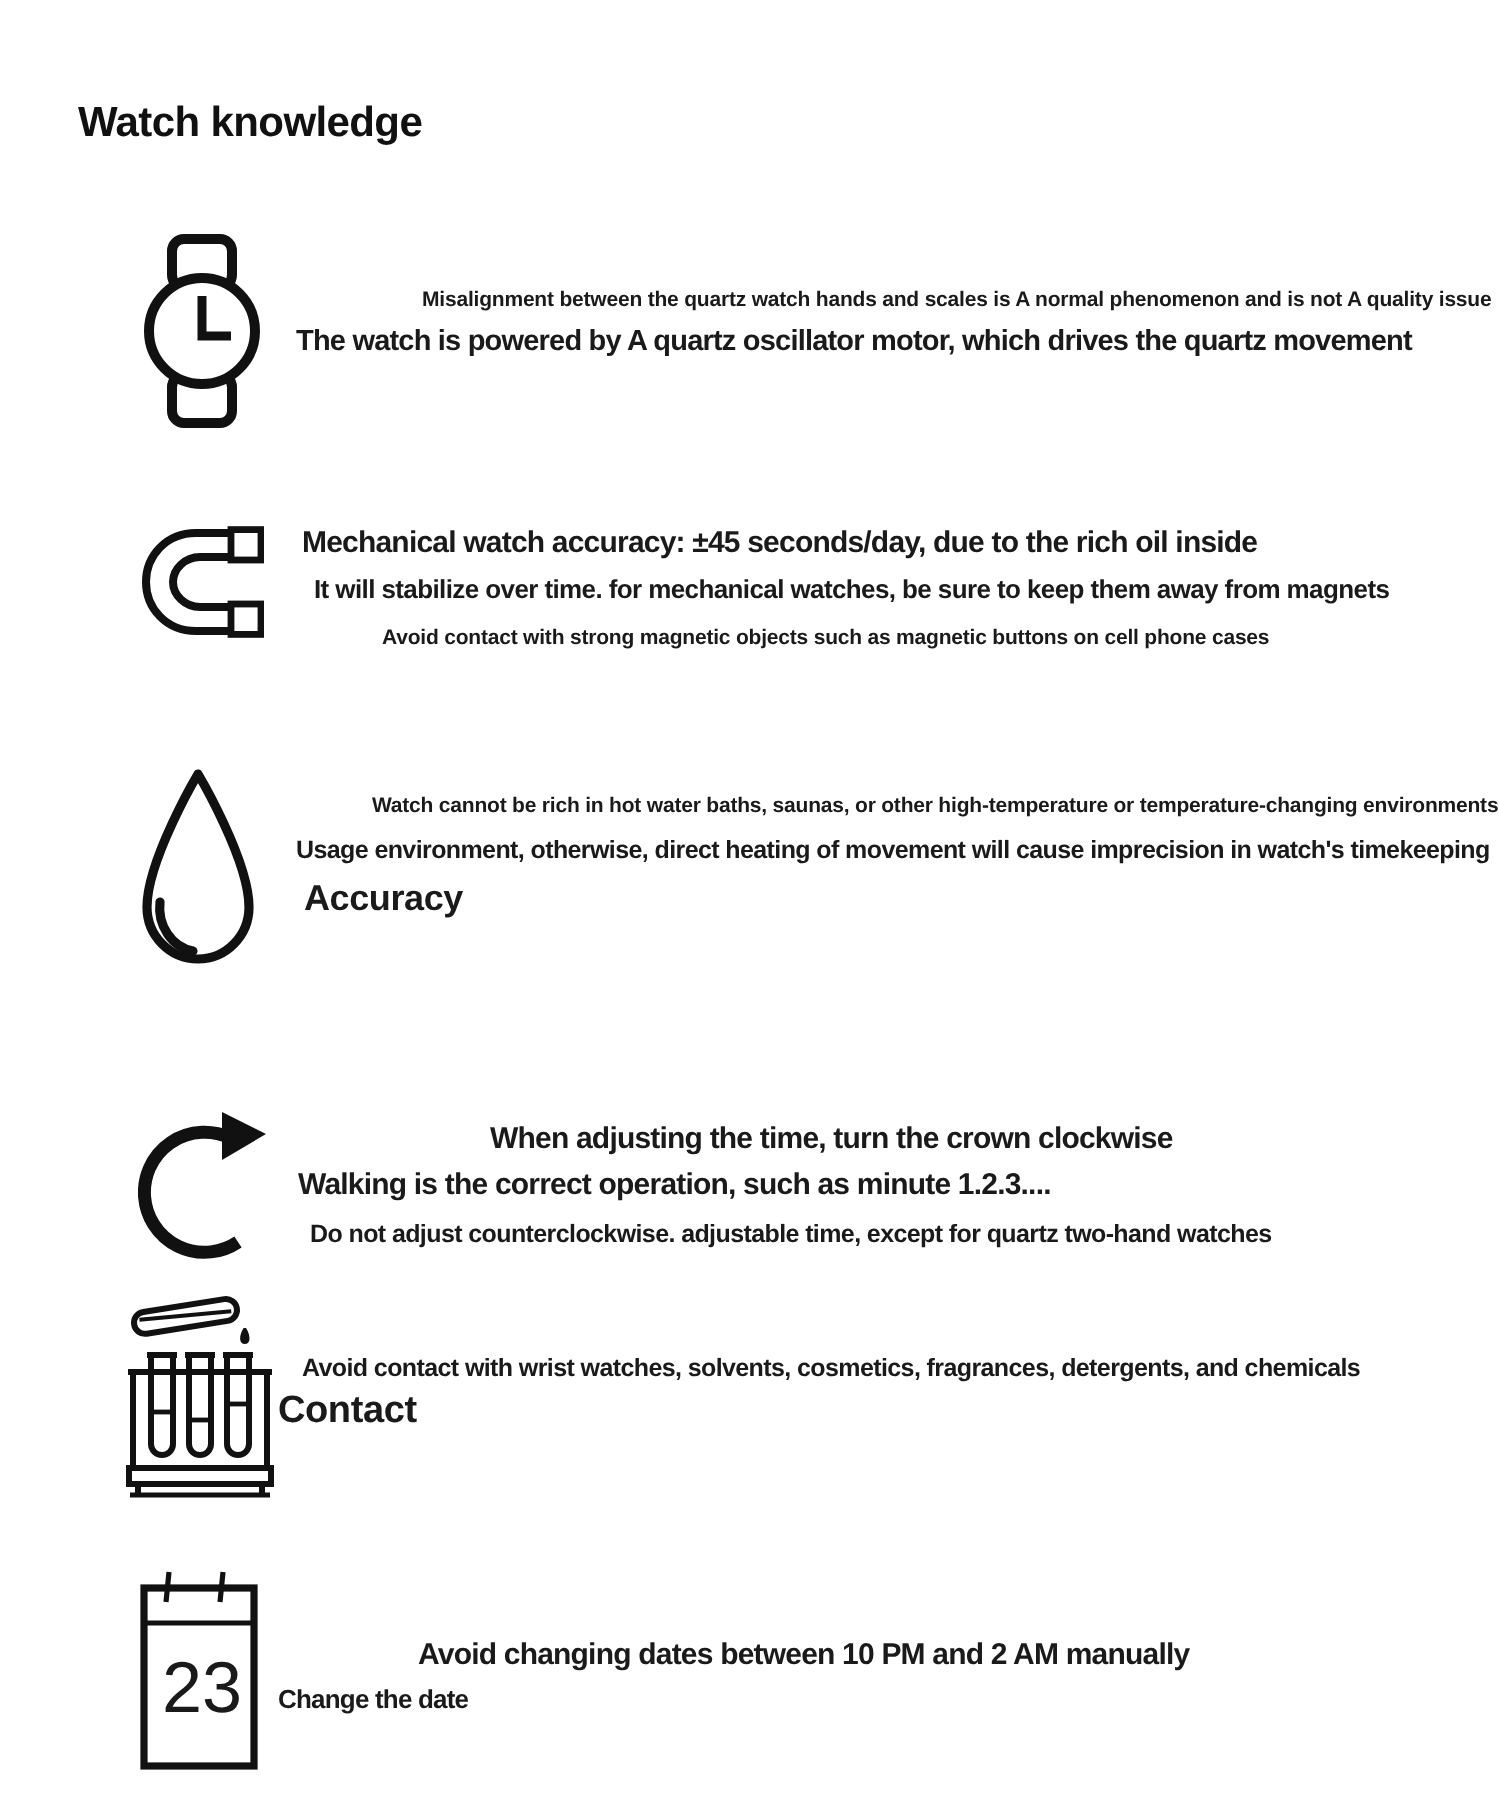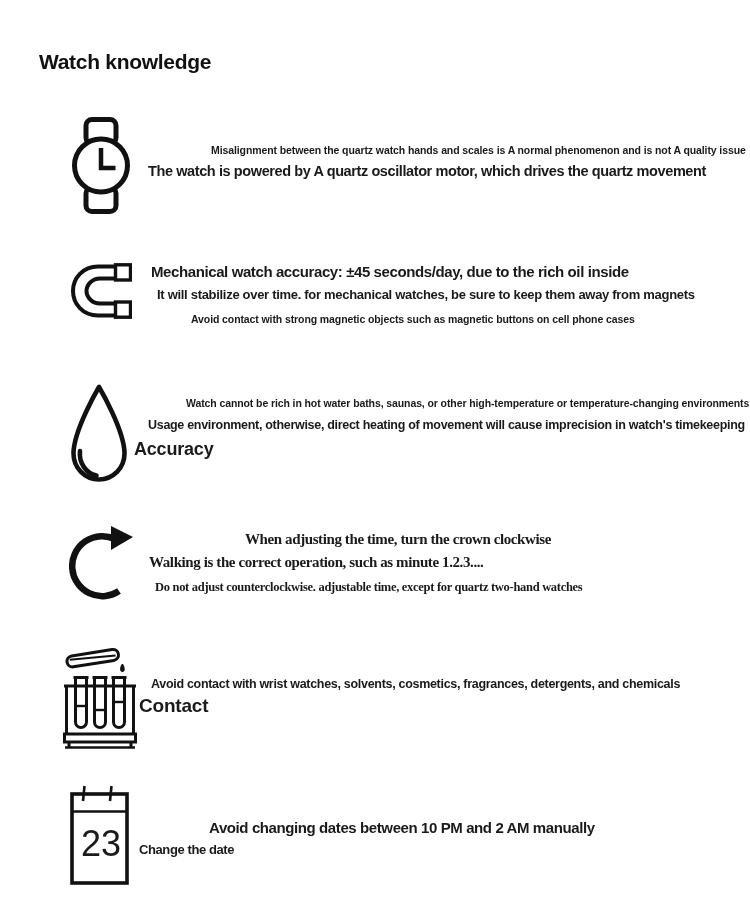--- a/index.html
+++ b/index.html
@@ -23,33 +23,33 @@
   .s125{font-size:12.5px;}
   .s15{font-size:15px;}
   .s18{font-size:18px;letter-spacing:-0.2px;}
   .s19{font-size:19px;letter-spacing:-0.2px;}
   .s145{font-size:14.5px;}
 
   
   #sec-movement{top:116px;height:144px;}
   #sec-magnet{top:260px;height:122px;}
   #sec-temperature{top:382px;height:142px;}
-  #sec-crown{top:524px;height:121px;font-family:Liberation Serif, serif;}
+  #sec-crown{top:554px;height:121px;}
   #sec-chemicals{top:645px;height:140px;}
   #sec-date{top:785px;height:124px;}
 
   
   #sec-movement .l1{left:166px;top:28px;}
   #sec-movement .l2{left:148px;top:47px;}
   #sec-magnet .l1{left:151px;top:3px;}
   #sec-magnet .l2{left:157px;top:27px;}
   #sec-magnet .l3{left:146px;top:53px;}
   #sec-temperature .l1{left:141px;top:15px;}
   #sec-temperature .l2{left:148px;top:36px;}
-  #sec-temperature .l3{left:134px;top:57px;}
+  #sec-temperature .l3{left:152px;top:57px;}
   #sec-crown .l1{left:245px;top:7px;}
   #sec-crown .l2{left:149px;top:30px;}
   #sec-crown .l3{left:155px;top:56px;}
   #sec-chemicals .l1{left:151px;top:32px;}
   #sec-chemicals .l2{left:139px;top:50px;}
   #sec-date .l1{left:209px;top:34px;}
   #sec-date .l2{left:139px;top:57px;}
 
   #sec-movement .icon{left:45px;top:1px;}
   #sec-magnet .icon{left:45px;top:3px;}

